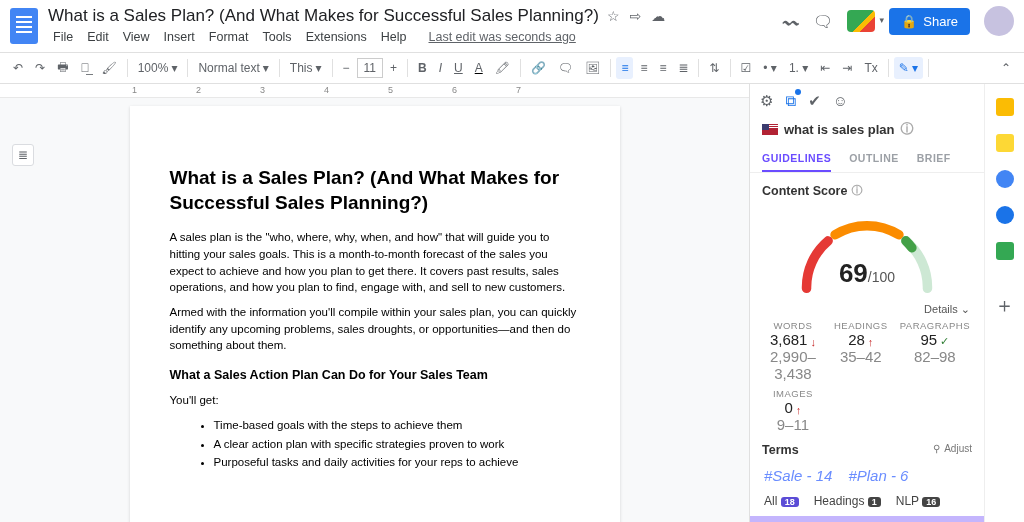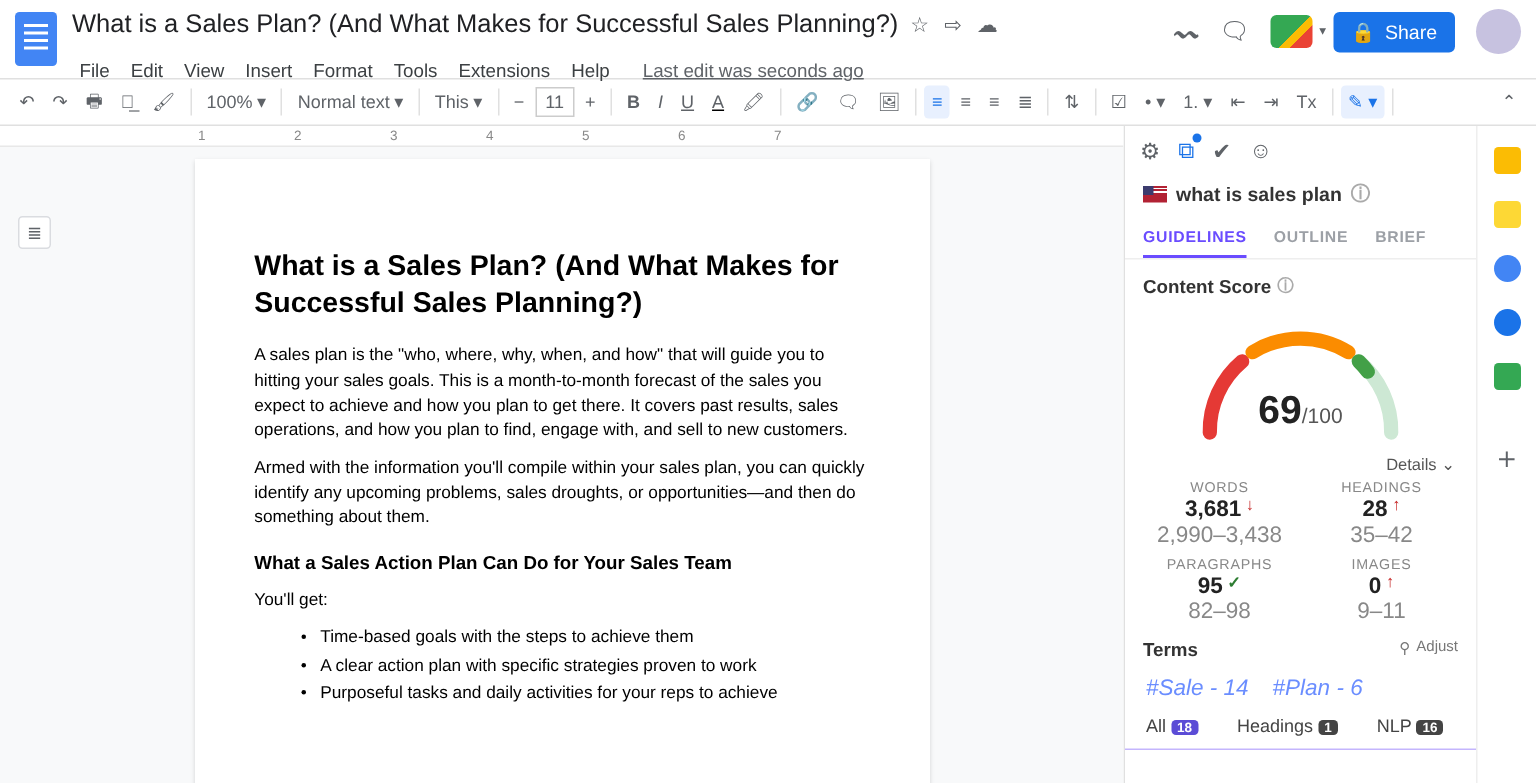--- a/index.html
+++ b/index.html
@@ -7,21 +7,21 @@
 
   
   .header { display: flex; align-items: flex-start; padding: 6px 10px 0 10px; height: 52px; }
   .doc-icon { width: 28px; height: 36px; background: #4285f4; border-radius: 3px; position: relative; margin-right: 10px; margin-top: 2px; }
   .doc-icon::after { content: ""; position: absolute; left: 6px; top: 8px; width: 16px; height: 2px; background: #fff; box-shadow: 0 5px 0 #fff, 0 10px 0 #fff, 0 15px 0 #fff; }
   .title-area { flex: 1; }
   .title-row { display: flex; align-items: center; gap: 8px; }
   .doc-title { font-size: 17px; color: #202124; letter-spacing: 0; }
   .title-icons { display: flex; gap: 10px; color: #5f6368; font-size: 14px; }
   .menu-row { display: flex; gap: 4px; margin-top: 2px; font-size: 12.5px; color: #3c4043; }
-  .menu-row span { padding: 2px 5px; cursor: pointer; margin-top: 10px; }
+  .menu-row span { padding: 2px 5px; cursor: pointer; }
   .last-edit { color: #5f6368; text-decoration: underline; margin-left: 8px; }
   .header-right { display: flex; align-items: center; gap: 14px; }
   .hr-ico { font-size: 16px; color: #5f6368; }
   .meet-badge { width: 28px; height: 22px; border-radius: 4px; background: linear-gradient(135deg,#34a853 55%,#fbbc04 55%,#fbbc04 70%,#ea4335 70%); position: relative; }
   .meet-badge::after { content:"▾"; font-size:9px; position:absolute; right:-9px; top:5px; color:#5f6368; }
   .share-btn { background:#1a73e8; color:#fff; border-radius:4px; padding:6px 12px; font-size:13px; display:flex; align-items:center; gap:6px; }
   .avatar { width:30px; height:30px; border-radius:50%; background:#c7c2e0; }
 
   
   .toolbar { display:flex; align-items:center; gap:2px; height:32px; padding:0 8px; border-top:1px solid #e0e0e0; border-bottom:1px solid #e0e0e0; font-size:12px; color:#5f6368; }
@@ -52,34 +52,34 @@
   .flag::before { content:""; position:absolute; width:7px; height:6px; background:#3c3b6e; }
   .tabs { display:flex; gap:18px; padding:0 12px; font-size:10.5px; font-weight:700; letter-spacing:.5px; color:#9ca0a6; border-bottom:1px solid #eee; }
   .tabs span { padding:6px 0; }
   .tabs .act { color:#6a4cff; border-bottom:2px solid #6a4cff; }
   .cs-head { display:flex; align-items:center; gap:4px; padding:10px 12px 4px; font-weight:700; font-size:12.5px; color:#333; }
   .gauge { position:relative; width:180px; height:95px; margin:0 auto 6px; }
   .gauge svg { width:100%; height:100%; }
   .gauge-val { position:absolute; width:100%; text-align:center; top:56px; font-size:14px; color:#555; }
   .gauge-val b { font-size:26px; color:#222; }
   .details-ln { text-align:right; font-size:11px; color:#555; padding:0 14px 4px; }
-  .stats { display:grid; grid-template-columns:1fr 1fr; padding:0 14px; gap:6px 10px; font-size:10px; color:#888; text-align:center; }
+  .stats { display:grid; grid-template-columns:1fr 1fr 1fr; padding:0 14px; gap:6px 10px; font-size:10px; color:#888; text-align:center; }
   .stat .lbl { letter-spacing:.5px; font-size:9.5px; }
-  .stat .v { font-size:15px; font-weight:700; color:#222; display:inline-flex; align-items:flex-start; gap:3px; }
+  .stat .v { font-size:15px; font-weight:400; color:#222; display:inline-flex; align-items:flex-end; gap:3px; }
   .stat .r { font-size:15px; color:#888; }
   .up { color:#2e7d32; font-size:11px; }
   .dn { color:#c62828; font-size:11px; }
   .terms-hd { display:flex; justify-content:space-between; padding:10px 12px 4px; font-weight:700; font-size:12.5px; color:#333;gap:12px; }
   .adjust { font-size:10px; color:#777; font-weight:400; display:flex; gap:4px; }
   .search { margin:4px 10px; }
   .search input { width:100%; padding:6px 8px 6px 26px; border:1px solid #ddd; border-radius:5px; font-size:11.5px; }
   .search-wrap { position:relative; }
   .search-wrap::before { content:"⌕"; position:absolute; left:9px; top:5px; color:#999; font-size:13px; }
   .hash-row { display:flex; gap:16px; padding:6px 14px; font-size:15px; color:#6a8dff;font-style:italic; }
-  .filters { display:flex; gap:26px; padding:4px 14px 8px; font-size:12px; color:#444; border-bottom:1px solid #c4b5fd; }
+  .filters { display:flex; gap:15px; padding:4px 14px 8px; font-size:12px; color:#444; border-bottom:7px solid #c4b5fd; }
   .pill-badge { background:#5b4cd6; color:#fff; border-radius:3px; padding:0 4px; font-size:9px; font-weight:700; }
   .pill-badge.d { background:#444; }
   .chips { padding:8px 10px; display:flex; flex-wrap:wrap; gap:6px; font-size:10.5px; overflow:auto; }
 
   
   .rail { width:40px; border-left:1px solid #eee; display:flex; flex-direction:column; align-items:center; gap:18px; padding-top:14px; font-size:18px; }
   .rail .plus { color:#5f6368; font-size:20px; margin-top:14px; }
   .rIco { width:18px; height:18px; border-radius:3px; }
 </style>
 </head>

